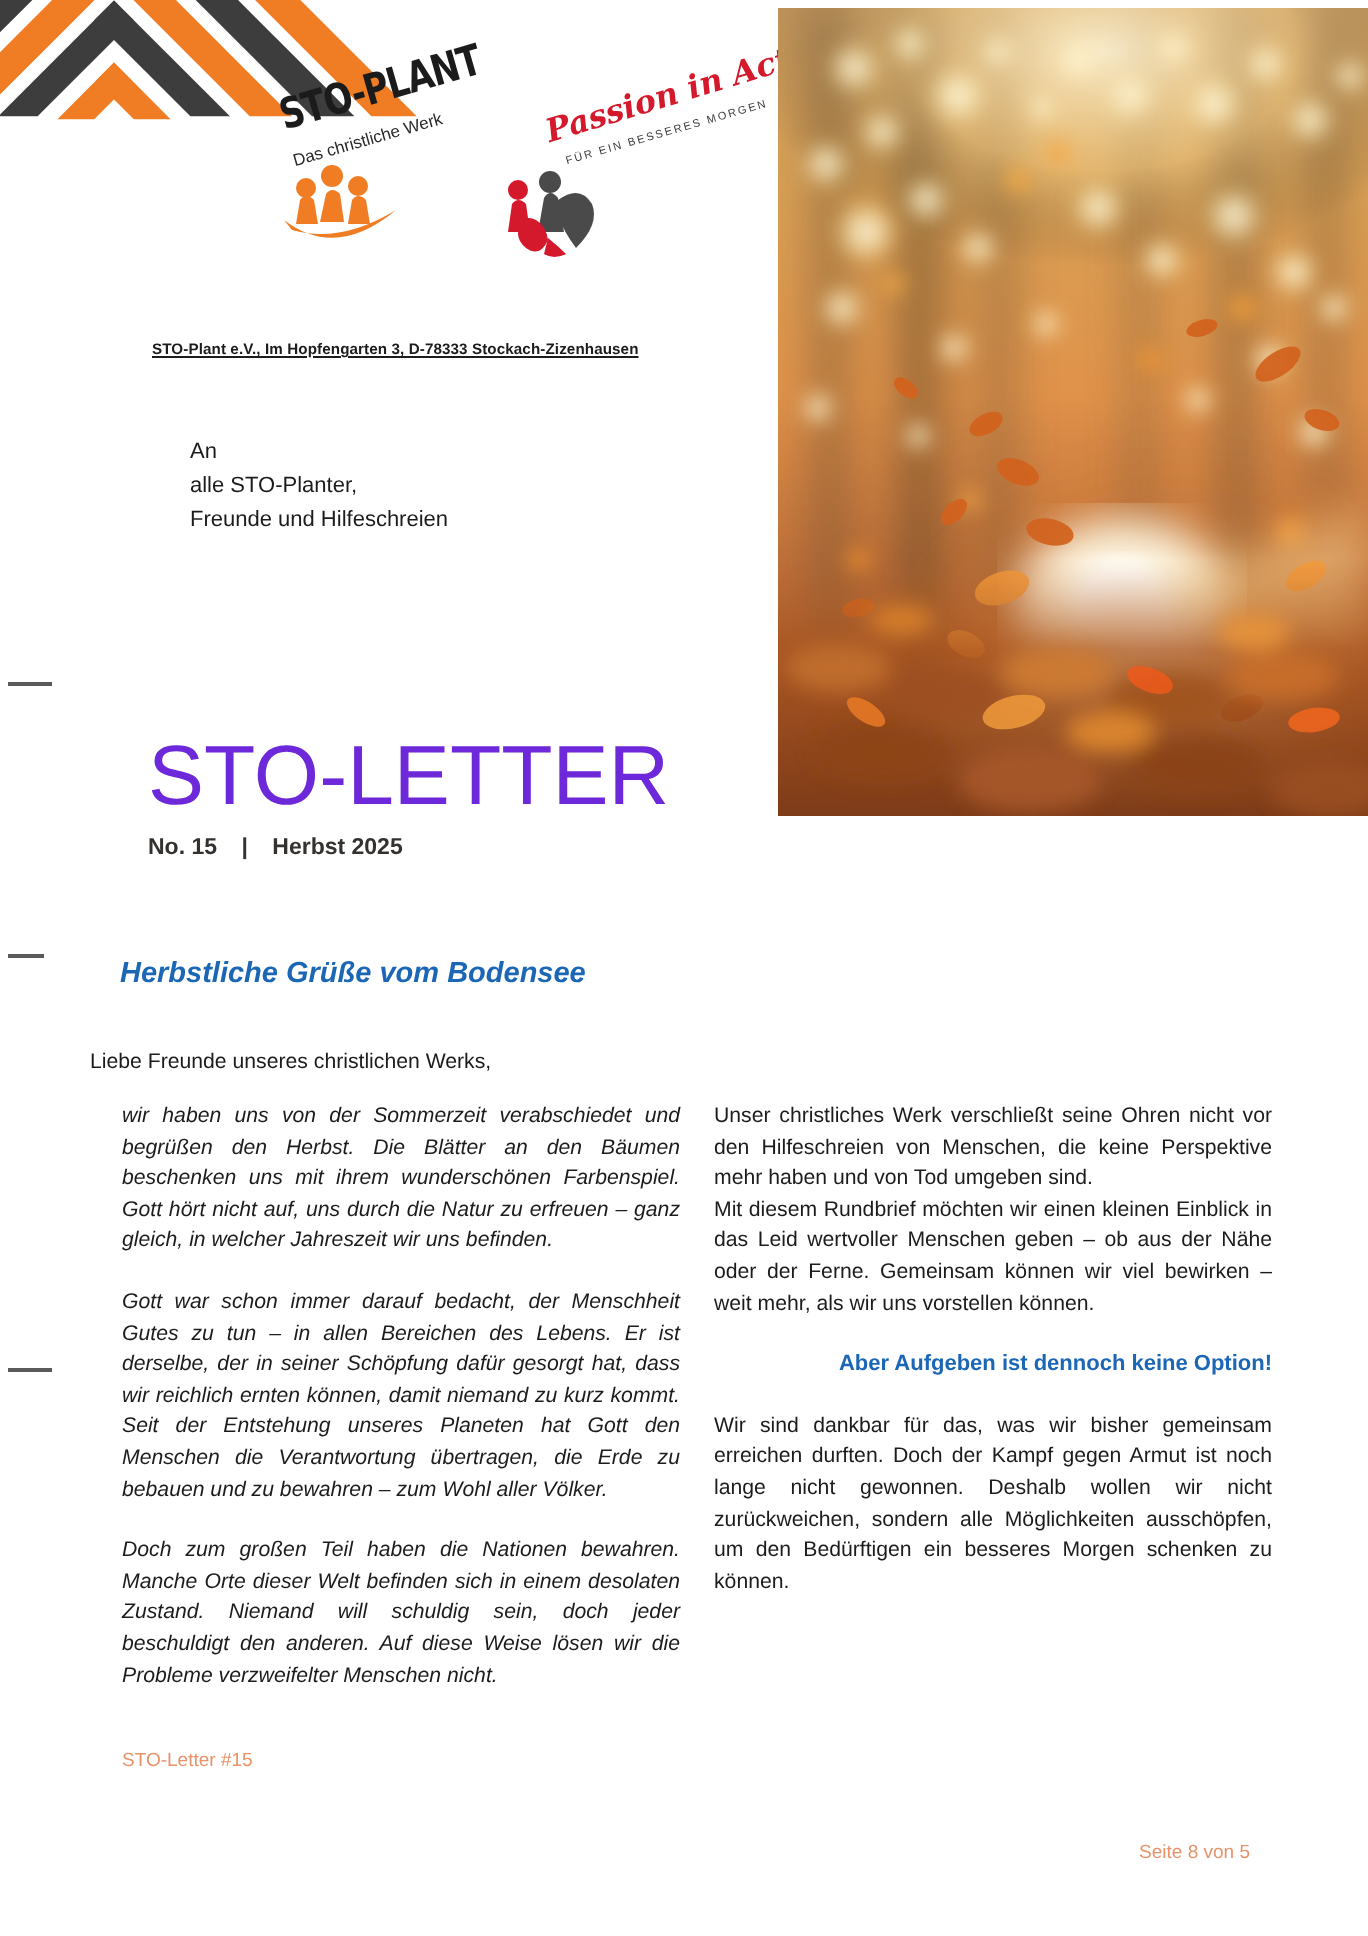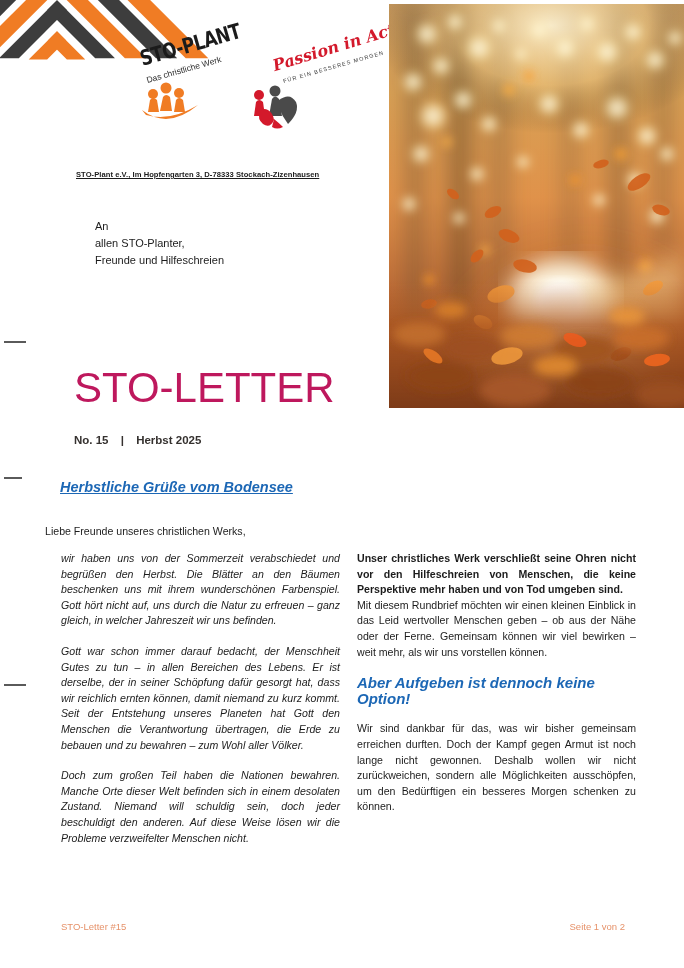--- a/index.html
+++ b/index.html
@@ -163,47 +163,46 @@
   
   .masthead {
     position: absolute;
     left: 74px;
     top: 366px;
   }
   .masthead-title {
     font-family: "Liberation Sans", sans-serif;
     font-size: 42px;
     font-weight: normal;
-    color: #be185d;
+    color: #6d28d9;
     letter-spacing: 0px;
     line-height: 44px;
     white-space: nowrap;
   }
   .masthead-meta {
-    margin-top: 24px;
+    margin-top: 8px;
     font-size: 11.5px;
     font-weight: bold;
     color: #35312f;
     white-space: nowrap;
   }
   .masthead-meta .sep {
     padding: 0 9px;
     color: #35312f;
   }
 
   
   .article-heading {
     position: absolute;
     left: 60px;
     top: 479px;
     font-size: 14.5px;
     font-weight: bold;
     font-style: italic;
     color: #1c67b5;
-    text-decoration: underline;
     white-space: nowrap;
   }
 
   
   .salutation {
     position: absolute;
     left: 45px;
     top: 525px;
     font-size: 10.6px;
     color: #1c1c1c;
@@ -217,36 +216,35 @@
     font-size: 10.6px;
     line-height: 15.6px;
     color: #1c1c1c;
     text-align: justify;
   }
   .col-left  { left: 61px; font-style: italic;  }
   .col-right { left: 357px; }
   .col p {
     margin: 0 0 15px 0;
   }
-  .col p.tight { margin-bottom: 0; font-weight: bold; }
+  .col p.tight { margin-bottom: 0; }
   .highlight-line {
     margin: 3px 0 15px 0;
     font-weight: bold;
-    font-style: italic;
     color: #1c67b5;
-    text-align: left;
-    font-size: 15px;
+    text-align: right;
+    font-size: 11px;
     line-height: 15.6px;
   }
 
   
   .footer-left {
     position: absolute;
     left: 61px;
-    top: 921px;
+    top: 875px;
     font-size: 9.5px;
     color: #e6926a;
   }
   .footer-right {
     position: absolute;
     right: 59px;
     top: 921px;
     font-size: 9.5px;
     color: #e6926a;
   }
@@ -464,21 +462,21 @@
   </div>
 
   <div class="margin-mark" style="top:341px;"></div>
   <div class="margin-mark" style="top:477px; width:18px;"></div>
   <div class="margin-mark" style="top:684px;"></div>
 
   <div class="sender-line">STO-Plant e.V., Im Hopfengarten 3, D-78333 Stockach-Zizenhausen</div>
 
   <div class="recipient">
     <div>An</div>
-    <div>allen STO-Planter,</div>
+    <div>alle STO-Planter,</div>
     <div>Freunde und Hilfeschreien</div>
   </div>
 
   <div class="masthead">
     <div class="masthead-title">STO-LETTER</div>
     <div class="masthead-meta">
       <span>No. 15</span>
       <span class="sep">|</span>
       <span>Herbst 2025</span>
     </div>
@@ -495,15 +493,15 @@
   </div>
 
   <div class="col col-right">
     <p class="tight">Unser christliches Werk verschließt seine Ohren nicht vor den Hilfeschreien von Menschen, die keine Perspektive mehr haben und von Tod umgeben sind.</p>
     <p>Mit diesem Rundbrief möchten wir einen kleinen Einblick in das Leid wertvoller Menschen geben – ob aus der Nähe oder der Ferne. Gemeinsam können wir viel bewirken – weit mehr, als wir uns vorstellen können.</p>
     <p class="highlight-line">Aber Aufgeben ist dennoch keine Option!</p>
     <p>Wir sind dankbar für das, was wir bisher gemeinsam erreichen durften. Doch der Kampf gegen Armut ist noch lange nicht gewonnen. Deshalb wollen wir nicht zurückweichen, sondern alle Möglichkeiten ausschöpfen, um den Bedürftigen ein besseres Morgen schenken zu können.</p>
   </div>
 
   <div class="footer-left">STO-Letter #15</div>
-  <div class="footer-right">Seite 1 von 2</div>
+  <div class="footer-right">Seite 8 von 5</div>
 
 </div>
 
 </body></html>

